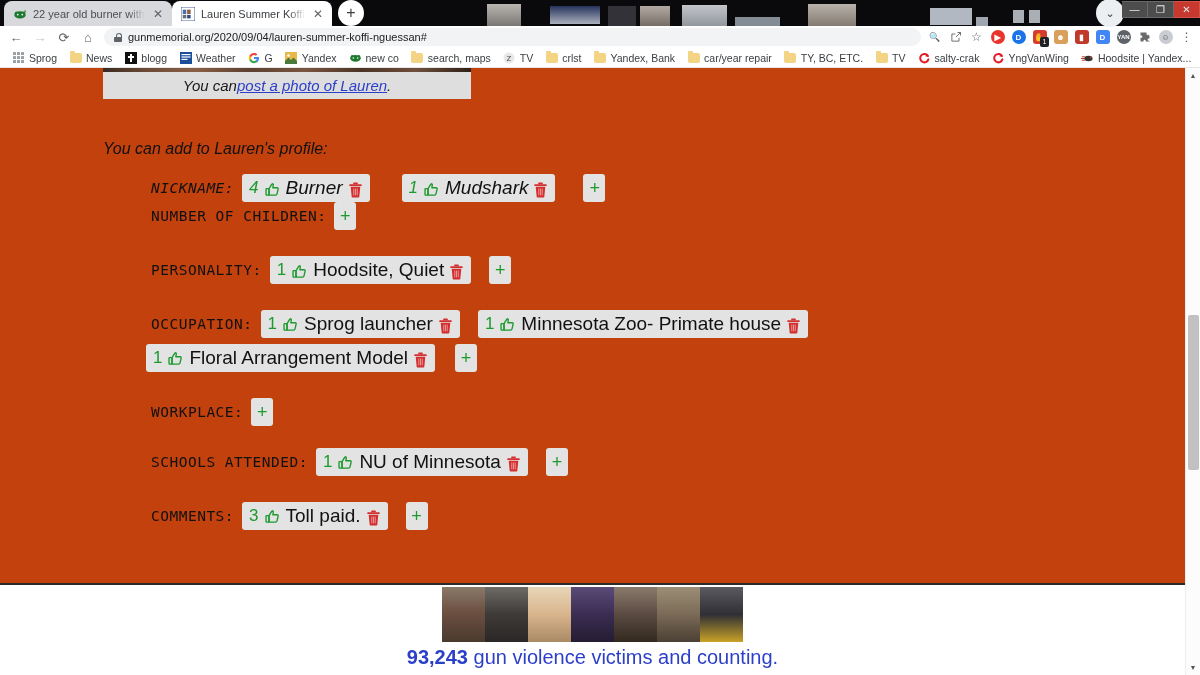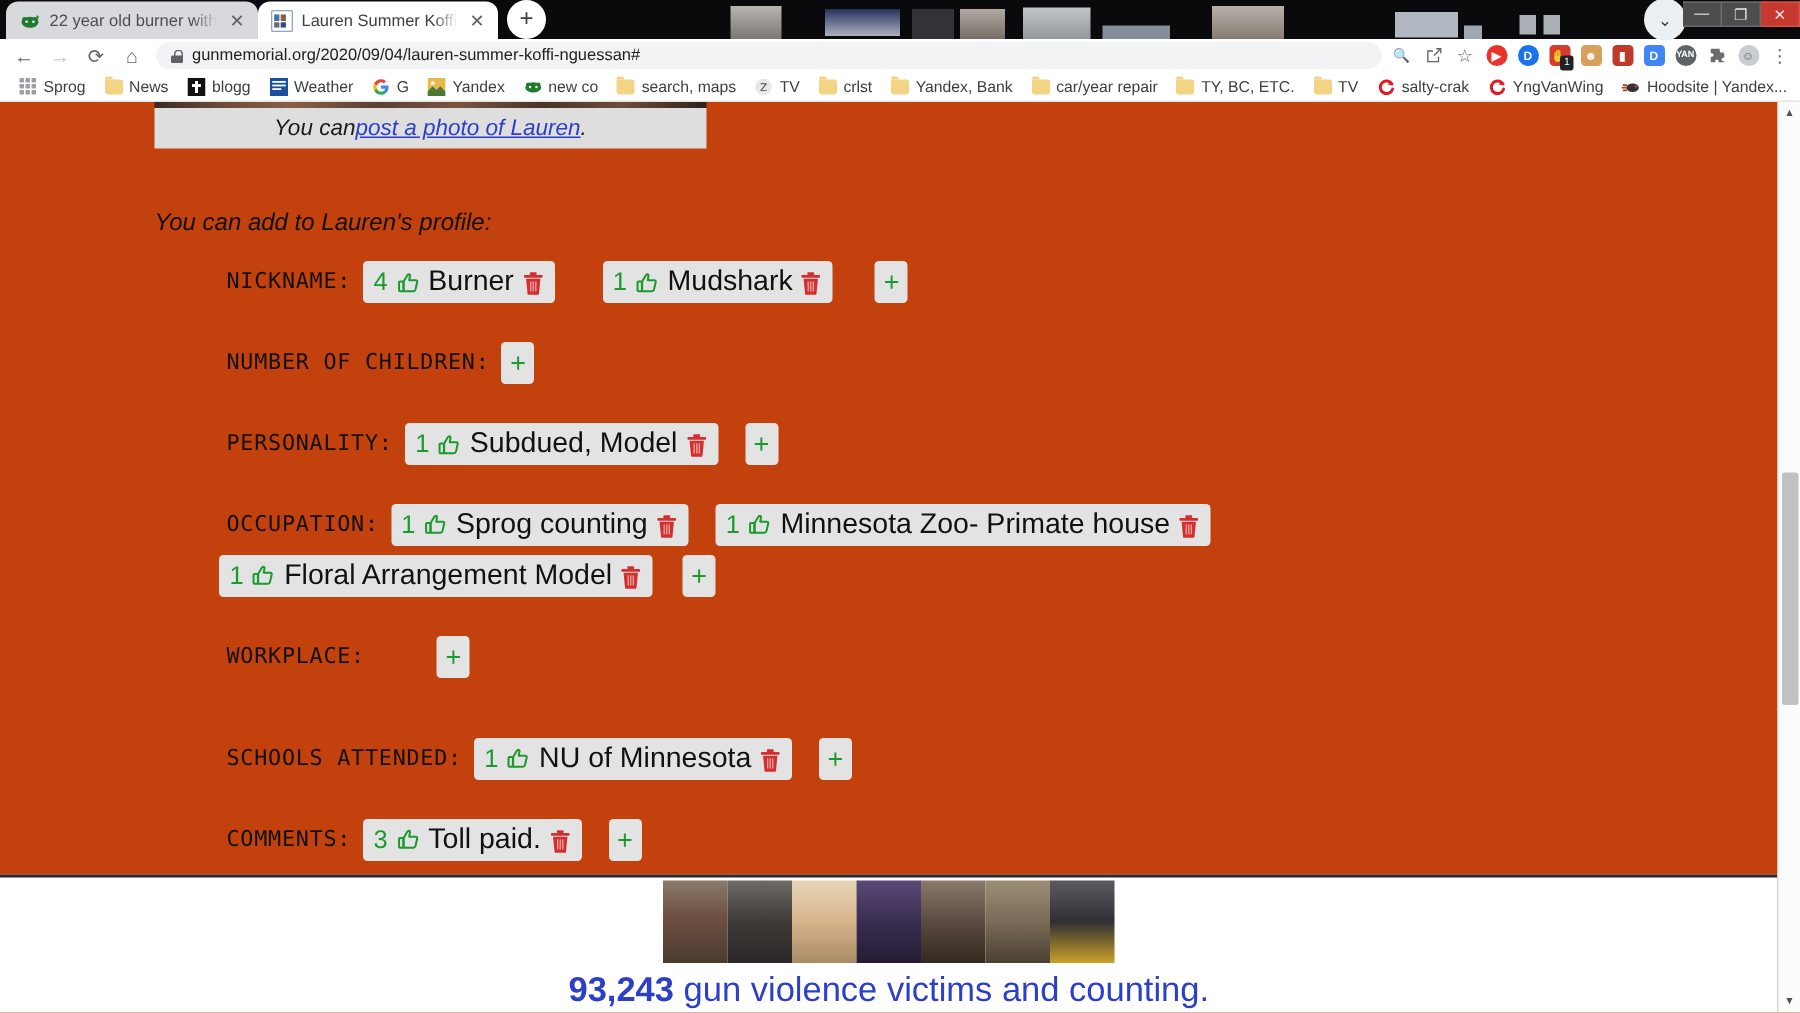--- a/index.html
+++ b/index.html
@@ -147,21 +147,21 @@
   }
 
   
   .footer {
     position: absolute; left: 0; right: 0; bottom: 0; height: 92px;
     border-top: 2px solid #2a2a2a; background: #fff;
     display: flex; flex-direction: column; align-items: center;
   }
   .victims { display: flex; height: 55px; margin-top: 2px; }
   .victim { width: 43px; height: 55px; }
-  .counter { font-size: 23px; color: #2b3fc9; margin-top: 4px; }
+  .counter { font-size: 20px; color: #2b3fc9; margin-top: 4px; }
   .counter b { font-weight: bold; }
 
   
   .scrollbar { position: absolute; top: 0; right: 0; width: 15px; bottom: 0; background: #fcfcfc; border-left: 1px solid #ededed; }
   .sb-arrow { height: 15px; display: flex; align-items: center; justify-content: center; font-size: 7px; color: #50535a; }
   .sb-arrow.bottom { position: absolute; bottom: 0; left: 0; right: 0; }
   .sb-thumb { position: absolute; left: 2px; width: 11px; background: #c1c1c1; border-radius: 2px; top: 247px; height: 155px; }
 </style>
 </head>
 <body>
@@ -447,21 +447,21 @@
         <span>You can </span>
           <a href="#">post a photo of Lauren</a>
           <span>.</span>
       </div>
 
 
       <div class="addto">You can add to Lauren's profile:</div>
 
       <div class="fields">
 
-        <div class="field-row" style="margin-bottom:26px;">
+        <div class="field-row" style="font-style:italic;">
           <span class="flabel">NICKNAME:</span>
           <span class="tag" style="margin-left:8px;">
             <span class="cnt">4</span>
             <span class="thumb"><svg viewBox="0 0 20 20" width="17" height="17" fill="none" stroke="#1d9a2e" stroke-width="1.6" stroke-linejoin="round">
                   <path d="M6 9 L9 4 Q10.5 2.5 11 4.2 L10.4 8 L15.5 8 Q17 8 16.6 9.6 L15.3 15.2 Q15 16.6 13.6 16.6 L6 16.6 Z"></path>
                   <rect x="2.4" y="9" width="3.4" height="7.6" rx="0.7"></rect>
                 </svg></span>
             <span>Burner</span>
             <span class="trash"><svg viewBox="0 0 16 18" width="15" height="16" fill="#d32f2f">
                   <rect x="1" y="2.6" width="14" height="2" rx="0.7"></rect>
@@ -497,42 +497,42 @@
         </div>
 
         <div class="field-row" style="margin-bottom:26px;">
           <span class="flabel">PERSONALITY:</span>
           <span class="tag" style="margin-left:8px;">
             <span class="cnt">1</span>
             <span class="thumb"><svg viewBox="0 0 20 20" width="17" height="17" fill="none" stroke="#1d9a2e" stroke-width="1.6" stroke-linejoin="round">
                   <path d="M6 9 L9 4 Q10.5 2.5 11 4.2 L10.4 8 L15.5 8 Q17 8 16.6 9.6 L15.3 15.2 Q15 16.6 13.6 16.6 L6 16.6 Z"></path>
                   <rect x="2.4" y="9" width="3.4" height="7.6" rx="0.7"></rect>
                 </svg></span>
-            <span>Subdued, Model</span>
+            <span>Hoodsite, Quiet</span>
             <span class="trash"><svg viewBox="0 0 16 18" width="15" height="16" fill="#d32f2f">
                   <rect x="1" y="2.6" width="14" height="2" rx="0.7"></rect>
                   <rect x="5.4" y="0.6" width="5.2" height="2" rx="0.7"></rect>
                   <path d="M2.6 5.4h10.8l-1.1 11.2a1 1 0 0 1-1 .9H4.7a1 1 0 0 1-1-.9z"></path>
                   <rect x="5.6" y="7.4" width="1" height="7.6" fill="#fff" opacity=".55"></rect>
                   <rect x="7.5" y="7.4" width="1" height="7.6" fill="#fff" opacity=".55"></rect>
                   <rect x="9.4" y="7.4" width="1" height="7.6" fill="#fff" opacity=".55"></rect>
                 </svg></span>
           </span>
           <span class="plusbtn" style="margin-left:18px;">+</span>
         </div>
 
         <div class="field-row" style="margin-bottom:6px;">
           <span class="flabel">OCCUPATION:</span>
           <span class="tag" style="margin-left:8px;">
             <span class="cnt">1</span>
             <span class="thumb"><svg viewBox="0 0 20 20" width="17" height="17" fill="none" stroke="#1d9a2e" stroke-width="1.6" stroke-linejoin="round">
                   <path d="M6 9 L9 4 Q10.5 2.5 11 4.2 L10.4 8 L15.5 8 Q17 8 16.6 9.6 L15.3 15.2 Q15 16.6 13.6 16.6 L6 16.6 Z"></path>
                   <rect x="2.4" y="9" width="3.4" height="7.6" rx="0.7"></rect>
                 </svg></span>
-            <span>Sprog counting</span>
+            <span>Sprog launcher</span>
             <span class="trash"><svg viewBox="0 0 16 18" width="15" height="16" fill="#d32f2f">
                   <rect x="1" y="2.6" width="14" height="2" rx="0.7"></rect>
                   <rect x="5.4" y="0.6" width="5.2" height="2" rx="0.7"></rect>
                   <path d="M2.6 5.4h10.8l-1.1 11.2a1 1 0 0 1-1 .9H4.7a1 1 0 0 1-1-.9z"></path>
                   <rect x="5.6" y="7.4" width="1" height="7.6" fill="#fff" opacity=".55"></rect>
                   <rect x="7.5" y="7.4" width="1" height="7.6" fill="#fff" opacity=".55"></rect>
                   <rect x="9.4" y="7.4" width="1" height="7.6" fill="#fff" opacity=".55"></rect>
                 </svg></span>
           </span>
           <span class="tag" style="margin-left:18px;">
@@ -565,21 +565,21 @@
                   <rect x="5.4" y="0.6" width="5.2" height="2" rx="0.7"></rect>
                   <path d="M2.6 5.4h10.8l-1.1 11.2a1 1 0 0 1-1 .9H4.7a1 1 0 0 1-1-.9z"></path>
                   <rect x="5.6" y="7.4" width="1" height="7.6" fill="#fff" opacity=".55"></rect>
                   <rect x="7.5" y="7.4" width="1" height="7.6" fill="#fff" opacity=".55"></rect>
                   <rect x="9.4" y="7.4" width="1" height="7.6" fill="#fff" opacity=".55"></rect>
                 </svg></span>
           </span>
           <span class="plusbtn" style="margin-left:20px;">+</span>
         </div>
 
-        <div class="field-row" style="margin-bottom:40px;gap:40px;">
+        <div class="field-row" style="margin-bottom:22px;">
           <span class="flabel">WORKPLACE:</span>
           <span class="plusbtn" style="margin-left:8px;">+</span>
         </div>
 
         <div class="field-row" style="margin-bottom:26px;">
           <span class="flabel">SCHOOLS ATTENDED:</span>
           <span class="tag" style="margin-left:8px;">
             <span class="cnt">1</span>
             <span class="thumb"><svg viewBox="0 0 20 20" width="17" height="17" fill="none" stroke="#1d9a2e" stroke-width="1.6" stroke-linejoin="round">
                   <path d="M6 9 L9 4 Q10.5 2.5 11 4.2 L10.4 8 L15.5 8 Q17 8 16.6 9.6 L15.3 15.2 Q15 16.6 13.6 16.6 L6 16.6 Z"></path>

